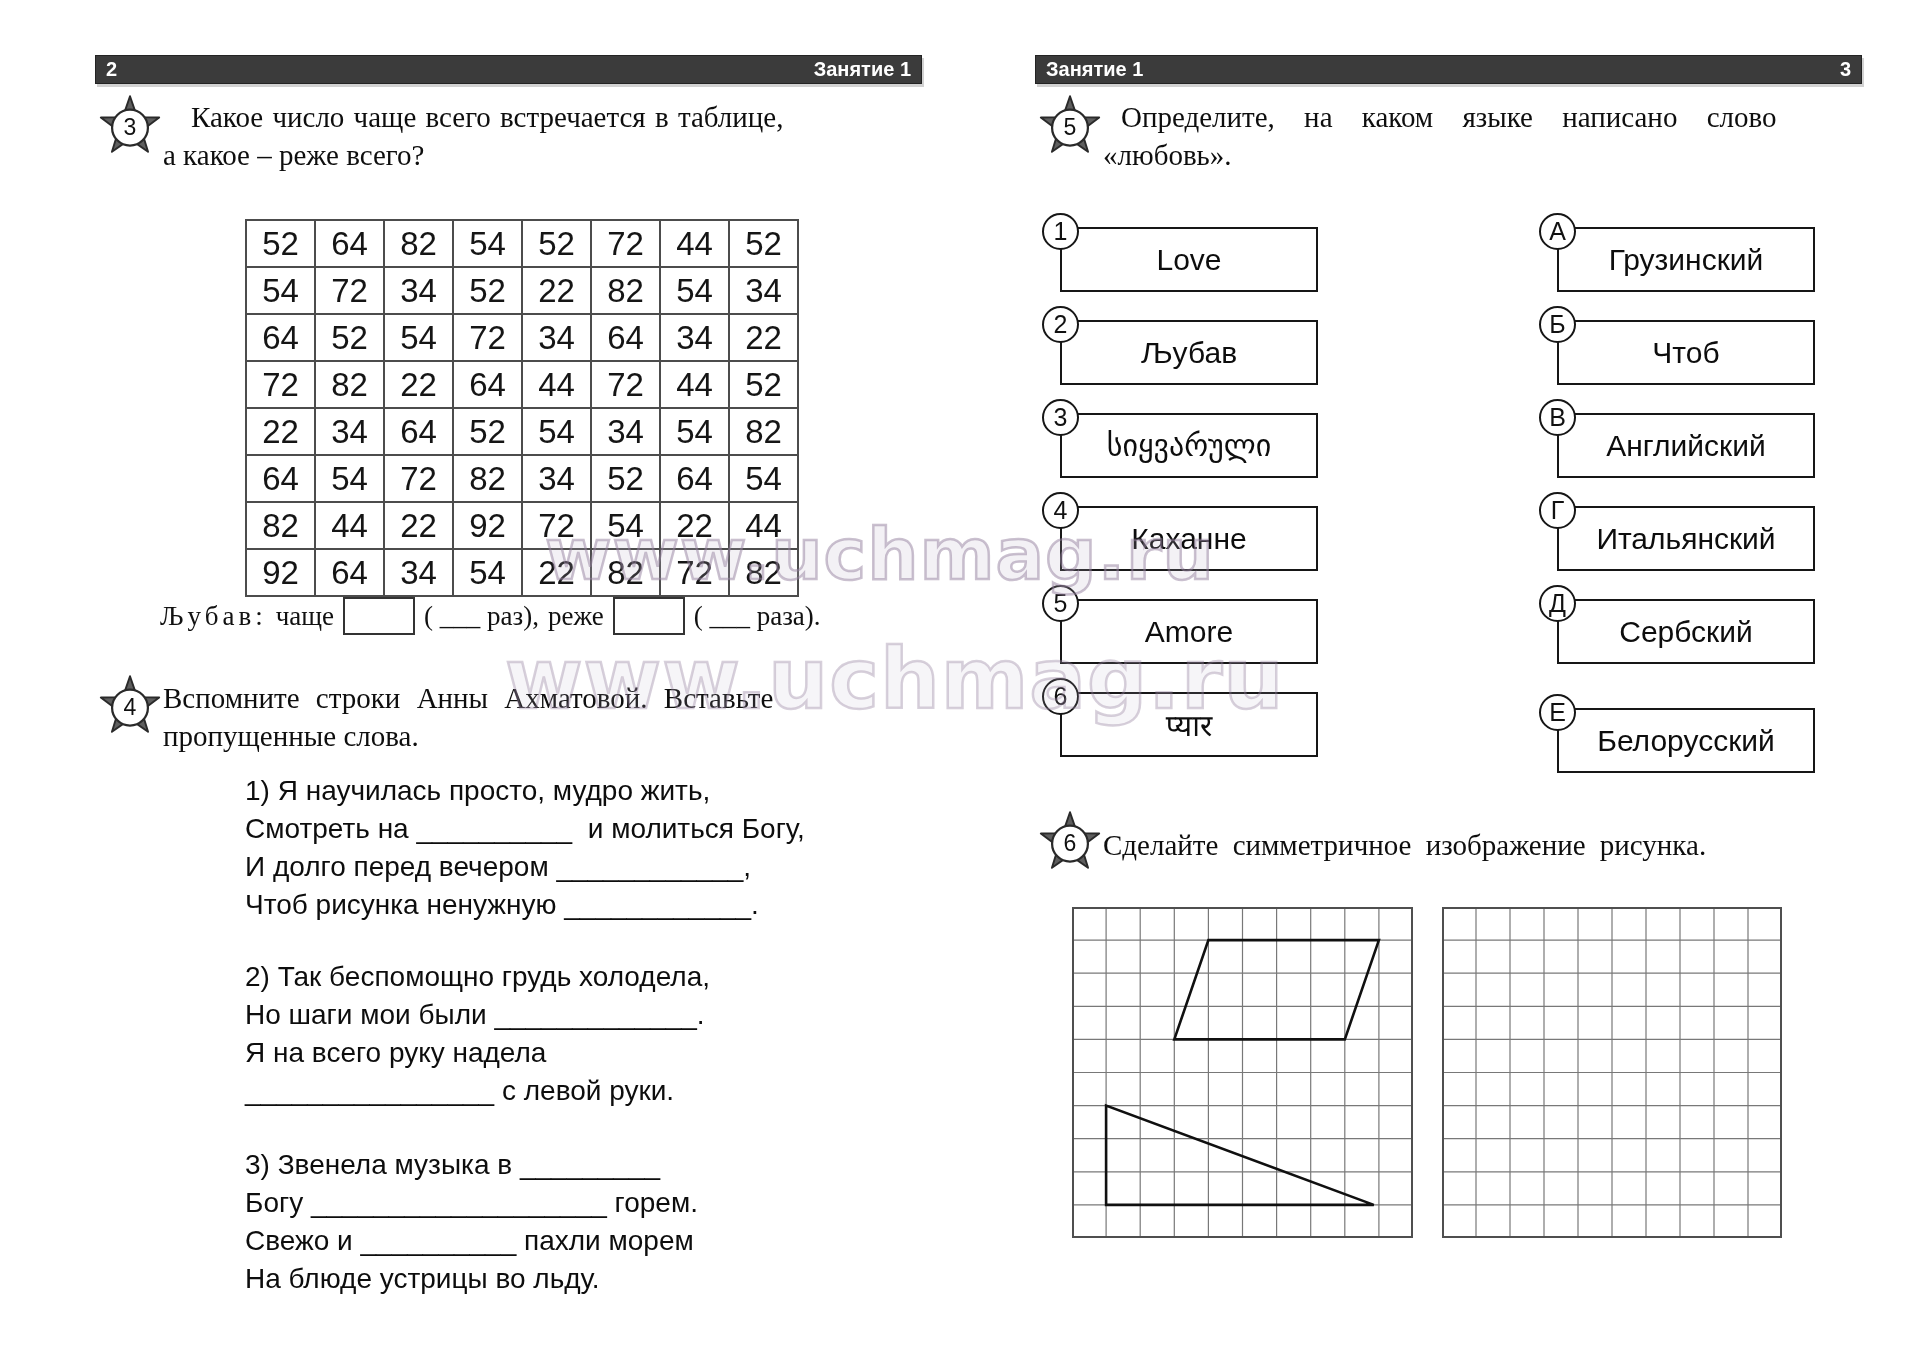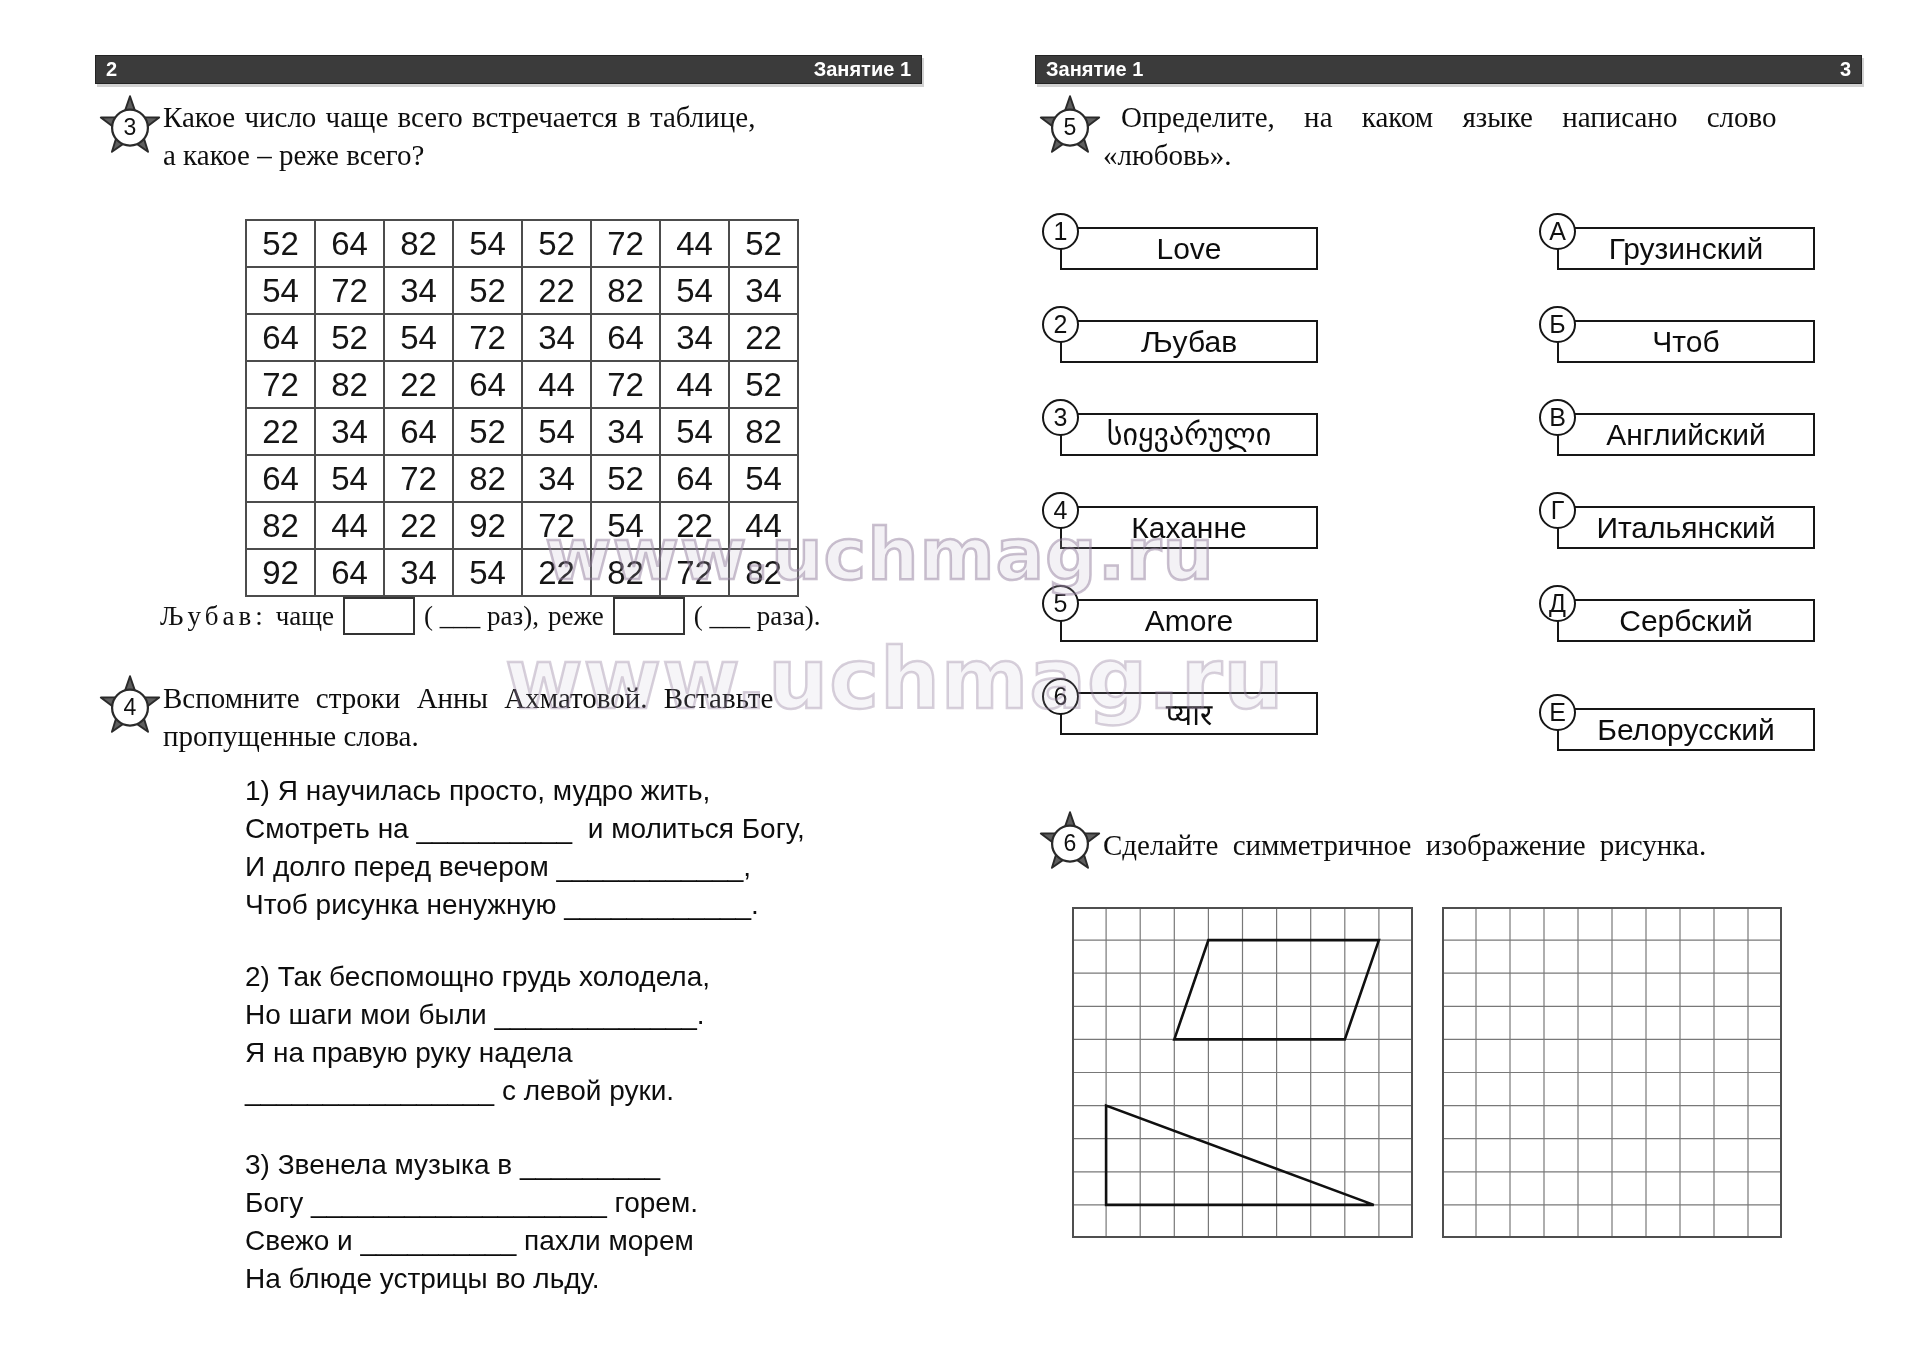--- a/index.html
+++ b/index.html
@@ -14,37 +14,37 @@
            justify-content:space-between;align-items:center;padding:0 10px;
            font-weight:bold;font-size:20px;box-shadow:2px 3px 0 #d2d2d2;}
 
   .star{position:absolute;}
   .star-shape{fill:#5e5e5e;stroke:#2a2a2a;stroke-width:3;stroke-linejoin:round;}
   .star-circle{fill:#ffffff;stroke:#2a2a2a;stroke-width:3.5;}
   .star-num{font-family:"Liberation Sans",sans-serif;font-size:36px;fill:#111;}
 
   .h-serif{position:absolute;font-family:"Liberation Serif",serif;font-size:29px;
            color:#0e0e0e;white-space:nowrap;line-height:34px;}
-  .js1{word-spacing:2px;} .js2{word-spacing:9px;} .js3{word-spacing:22px;margin-left:18px;} .js4{word-spacing:7px;}
+  .js1{word-spacing:2px;margin-left:28px;} .js2{word-spacing:9px;} .js3{word-spacing:22px;margin-left:18px;} .js4{word-spacing:7px;}
 
   .numtable{position:absolute;border-collapse:collapse;background:#fff;}
   .numtable td{width:67px;height:45px;border:2px solid #4c4c4c;text-align:center;
                font-size:33px;padding:0;color:#151515;}
 
   .answer-line{position:absolute;display:flex;align-items:center;gap:9px;
                font-family:"Liberation Serif",serif;font-size:27px;color:#111;white-space:pre;}
   .answer-label{letter-spacing:4px;}
   .answer-box{display:inline-block;width:72px;height:38px;border:2px solid #333;background:#fff;box-sizing:border-box;}
 
   .stanza{position:absolute;font-size:28px;color:#0d0d0d;}
   .poem-line{line-height:38px;white-space:pre;}
 
   .optcol{position:absolute;}
   .option{position:absolute;left:0;width:280px;height:76px;}
-  .opt-box{position:absolute;left:18px;top:14px;width:258px;height:43px;border:2.5px solid #161616;
+  .opt-box{position:absolute;left:18px;top:14px;width:258px;height:65px;border:2.5px solid #161616;
            background:#fff;display:flex;align-items:center;justify-content:center;box-sizing:border-box;}
   .opt-circle{position:absolute;left:0;top:0;width:37px;height:37px;border-radius:50%;
               border:2.5px solid #161616;background:#fff;display:flex;align-items:center;
               justify-content:center;font-size:25px;z-index:2;box-sizing:border-box;}
   .opt-label{font-size:30px;color:#0d0d0d;font-family:"Liberation Sans","DejaVu Sans",sans-serif;}
 
   .grid{position:absolute;background:#fff;}
   .gridline{stroke:#787878;stroke-width:1.2;}
   .gridborder{fill:none;stroke:#4f4f4f;stroke-width:2;}
   .shape{fill:none;stroke:#101010;stroke-width:2.6;}
@@ -183,21 +183,21 @@
 
   <div class="stanza" style="left:150px;top:772px">
       <div class="poem-line">1) Я научилась просто, мудро жить,</div>
       <div class="poem-line">Смотреть на __________  и молиться Богу,</div>
       <div class="poem-line">И долго перед вечером ____________,</div>
       <div class="poem-line">Чтоб рисунка ненужную ____________.</div>
     </div>
   <div class="stanza" style="left:150px;top:958px">
       <div class="poem-line">2) Так беспомощно грудь холодела,</div>
       <div class="poem-line">Но шаги мои были _____________.</div>
-      <div class="poem-line">Я на правую руку надела</div>
+      <div class="poem-line">Я на всего руку надела</div>
       <div class="poem-line">________________ с левой руки.</div>
     </div>
   <div class="stanza" style="left:150px;top:1146px">
       <div class="poem-line">3) Звенела музыка в _________</div>
       <div class="poem-line">Богу ___________________ горем.</div>
       <div class="poem-line">Свежо и __________ пахли морем</div>
       <div class="poem-line">На блюде устрицы во льду.</div>
     </div>
 </section>
 

